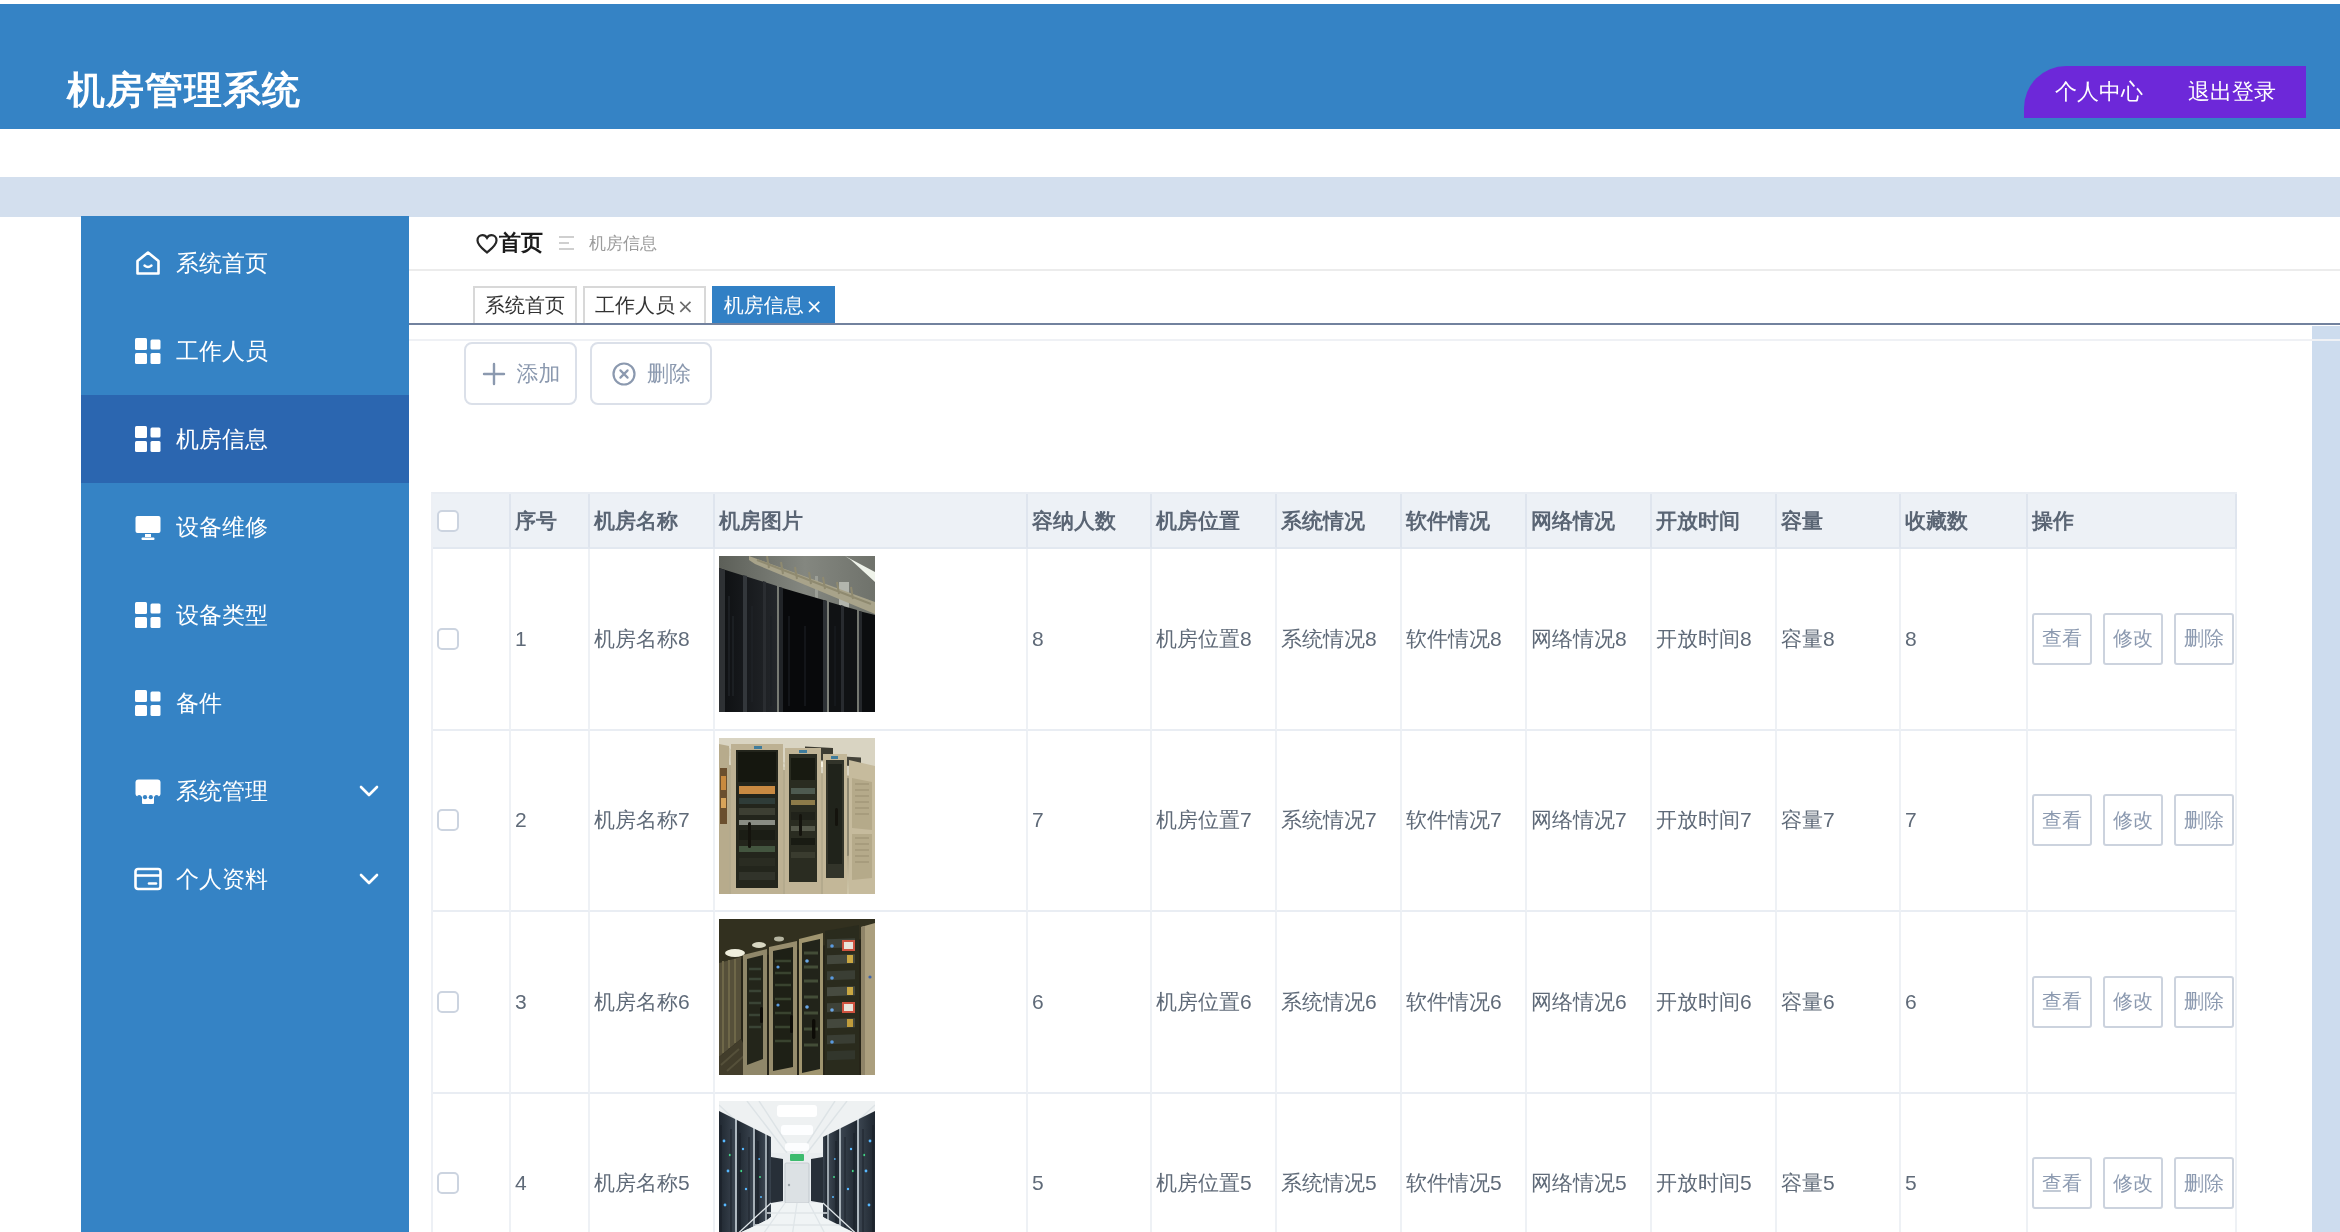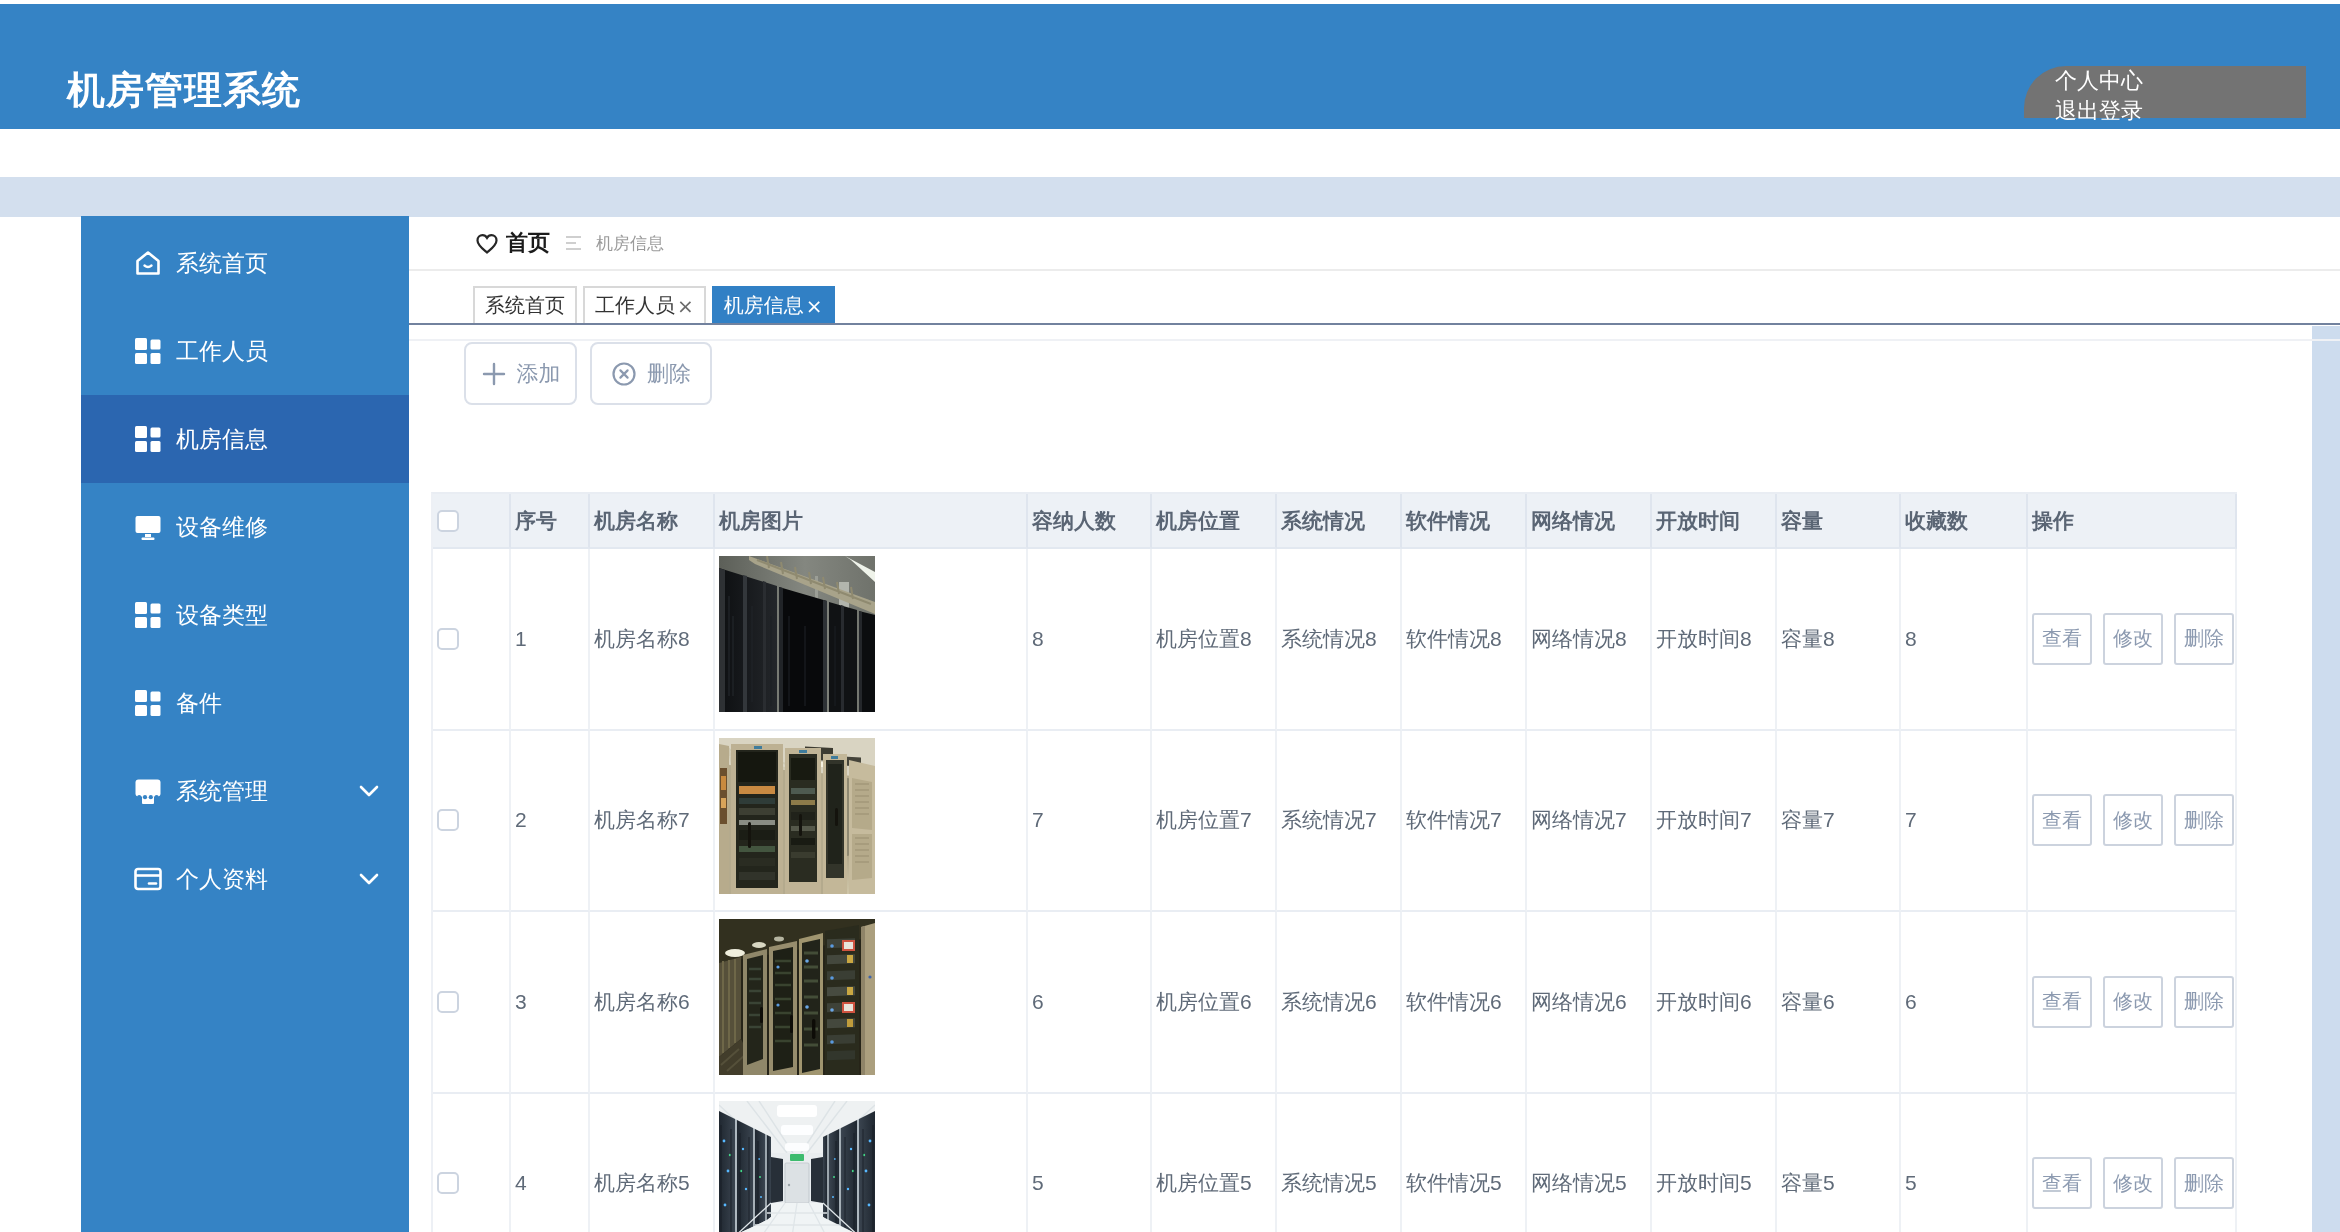--- a/index.html
+++ b/index.html
@@ -6,22 +6,22 @@
   html,body { width:2340px; height:1232px; overflow:hidden; background:#ffffff;
     font-family:"Liberation Sans","DejaVu Sans",sans-serif; }
   .page { position:relative; width:2340px; height:1232px; background:#ffffff; }
 
   
   .app-header { position:absolute; left:0; top:4px; width:2340px; height:125px;
     background:#3583c5; display:flex; align-items:center;font-family:Liberation Mono, monospace; }
   .app-title { position:absolute; left:67px; top:0; height:173px; display:flex; align-items:center;
     color:#ffffff; font-size:38px; font-weight:bold; letter-spacing:1px; }
   .user-pill { position:absolute; right:34px; top:62px; width:282px; height:52px;
-    background:#737373; border-radius:42px 0 0 0; display:flex; 
-    justify-content:space-between; padding:0 30px 0 31px;flex-direction:column; }
+    background:#6d28d9; border-radius:42px 0 0 0; display:flex; align-items:center;
+    justify-content:space-between; padding:0 30px 0 31px; }
   .user-link { color:#ffffff; font-size:22px; text-decoration:none; cursor:pointer; white-space:nowrap; }
 
   
   .top-band { position:absolute; left:0; top:177px; width:2340px; height:40px; background:#d3dfee; }
 
   
   .sidebar { position:absolute; left:81px; top:216px; width:328px; height:1016px;
     background:#3583c5; padding-top:3px; }
   .side-item { position:relative; height:88px; display:flex; align-items:center;
     padding-left:51px; cursor:pointer; color:#ffffff; }
@@ -30,21 +30,21 @@
   .side-label { margin-left:12px; font-size:23px; color:#ffffff; }
   .side-chevron { position:absolute; right:29px; top:50%; margin-top:-8px; width:22px; height:16px; }
 
   
   .right-strip { position:absolute; left:2312px; top:326px; width:28px; height:906px; background:#cddcee; }
 
   
   .crumb-row { position:absolute; left:409px; top:217px; width:1931px; height:54px; background:#ffffff;
     border-bottom:2px solid #ececec; display:flex; align-items:center; padding-left:66px; }
   .crumb-heart { width:24px; height:22px; margin-top:2px; }
-  .crumb-home { margin-left:7px; font-size:22px; font-weight:bold; color:#1b1b1b; }
+  .crumb-home { font-size:22px; font-weight:bold; color:#1b1b1b; }
   .crumb-sep { margin:0 15px 0 16px; width:15px; height:14px; display:flex; flex-direction:column; justify-content:space-between; }
   .crumb-sep i { display:block; height:2px; background:#cfcfcf; }
   .crumb-sep i:nth-child(1){ width:15px; }
   .crumb-sep i:nth-child(2){ width:10px; }
   .crumb-sep i:nth-child(3){ width:15px; }
   .crumb-current { font-size:17px; color:#9b9b9b; }
 
   
   .tabs-row { position:absolute; left:409px; top:271px; width:1931px; height:54px; background:#ffffff;
     border-bottom:2px solid #72829e; display:flex; align-items:flex-end; padding-left:64px; }

